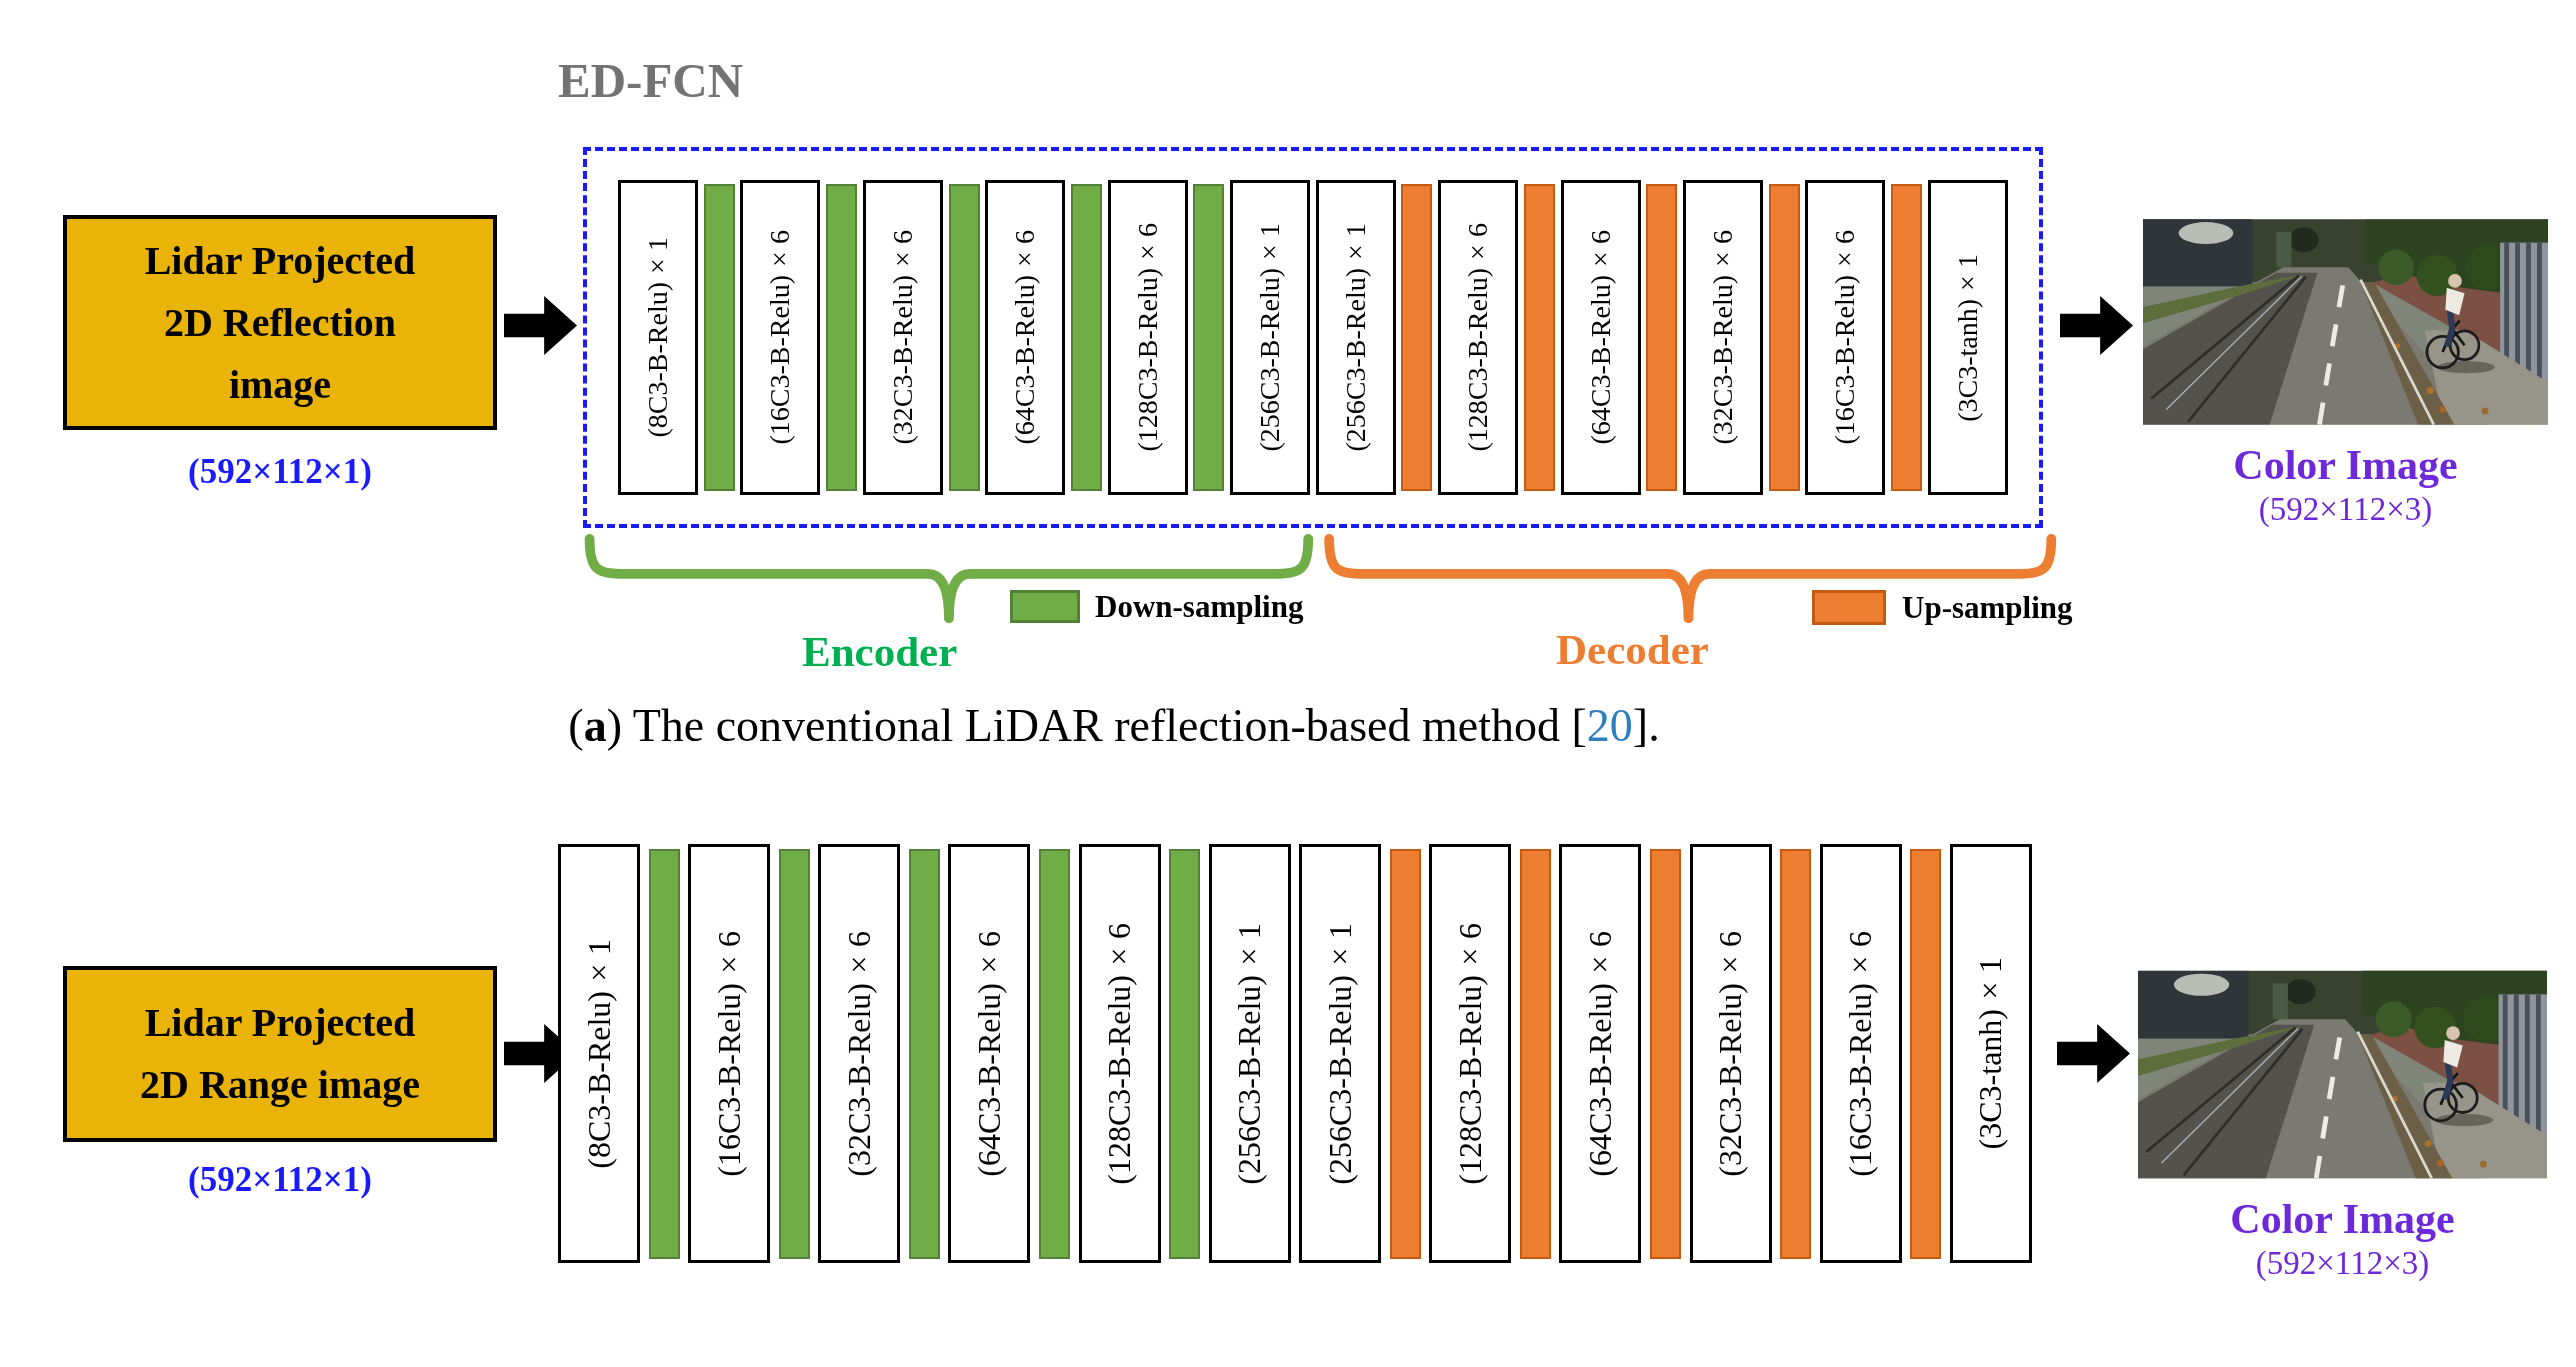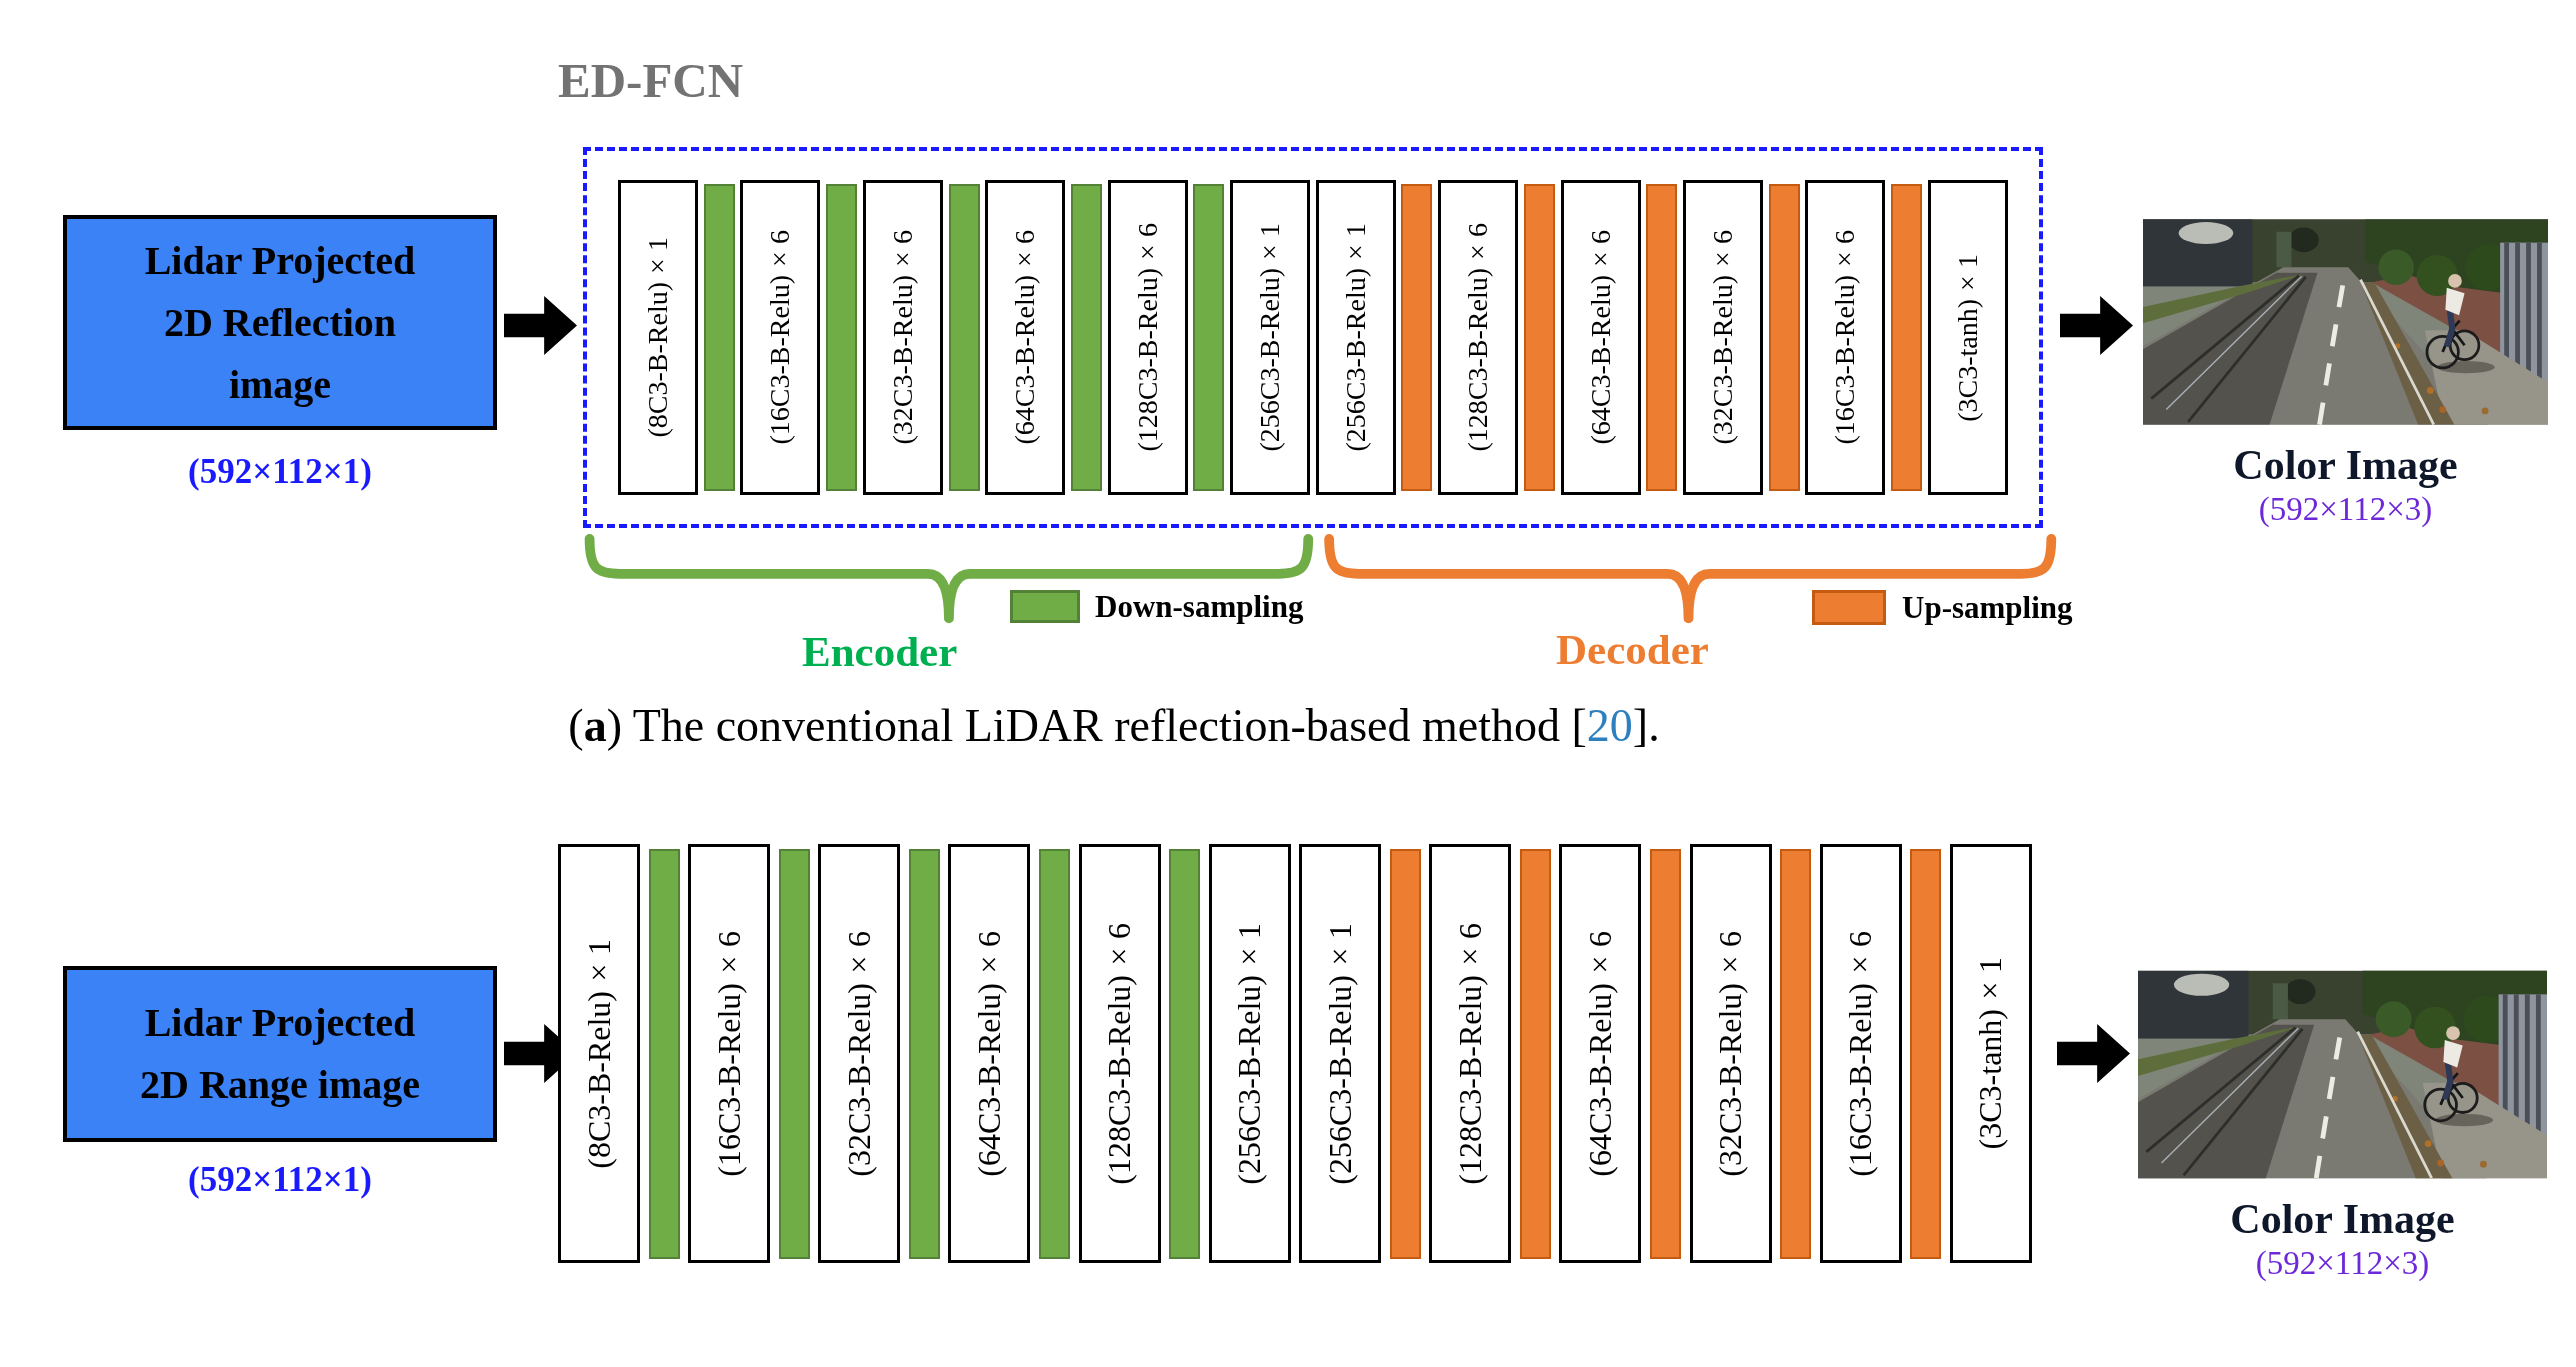--- a/index.html
+++ b/index.html
@@ -1,20 +1,20 @@
 <!DOCTYPE html>
 <html style="font-size:11px"><head>
 <meta charset="utf-8">
 <style>
   html,body{margin:0;padding:0;background:#ffffff;}
   .canvas{position:relative;width:2576px;height:1368px;background:#ffffff;overflow:hidden;
           font-family:"Liberation Serif","DejaVu Serif",serif;color:#000;}
 
   
-  .input-box{position:absolute;border:4.2px solid #000;background:#3b82f6;display:flex;
+  .input-box{position:absolute;border:4.2px solid #000;background:#eab308;display:flex;
              flex-direction:column;justify-content:center;align-items:center;text-align:center;
              font-weight:bold;font-size:40px;line-height:1.55;box-sizing:border-box;}
   .input-box span{display:block;}
   .dims{position:absolute;text-align:center;font-weight:bold;font-size:35px;color:#1a1aff;}
 
   
   .block-arrow{position:absolute;width:73px;height:59px;background:#000;
                clip-path:polygon(0 30%,55% 30%,55% 0,100% 50%,55% 100%,55% 70%,0 70%);}
 
   
@@ -48,21 +48,21 @@
   .legend-box.orange{left:1812px;top:590px;width:74px;height:35px;background:#ED7D31;border:3.5px solid #C55A11;}
   .legend-label{position:absolute;font-weight:bold;font-size:31px;color:#000;white-space:nowrap;}
   .legend-label.down{left:1095px;top:590px;line-height:33px;}
   .legend-label.up{left:1902px;top:590px;line-height:35px;}
   .stage-label{position:absolute;width:279px;text-align:left;font-weight:bold;font-size:43px;}
   .stage-label.encoder{left:802px;top:627px;color:#00B050;}
   .stage-label.decoder{left:1556px;top:625px;color:#ED7D31;}
 
   
   .photo{position:absolute;display:block;}
-  .out-label{position:absolute;text-align:center;font-weight:bold;font-size:42px;color:#0f172a;}
+  .out-label{position:absolute;text-align:center;font-weight:bold;font-size:42px;color:#6d28d9;}
   .out-dims{position:absolute;text-align:center;font-weight:normal;font-size:33px;color:#6d28d9;}
 
   
   .caption{position:absolute;left:0;width:2228px;text-align:center;font-size:46px;color:#000;}
   .caption .ref{color:#2E7FBE;}
 </style>
 </head>
 <body>
 
 <div class="canvas">

